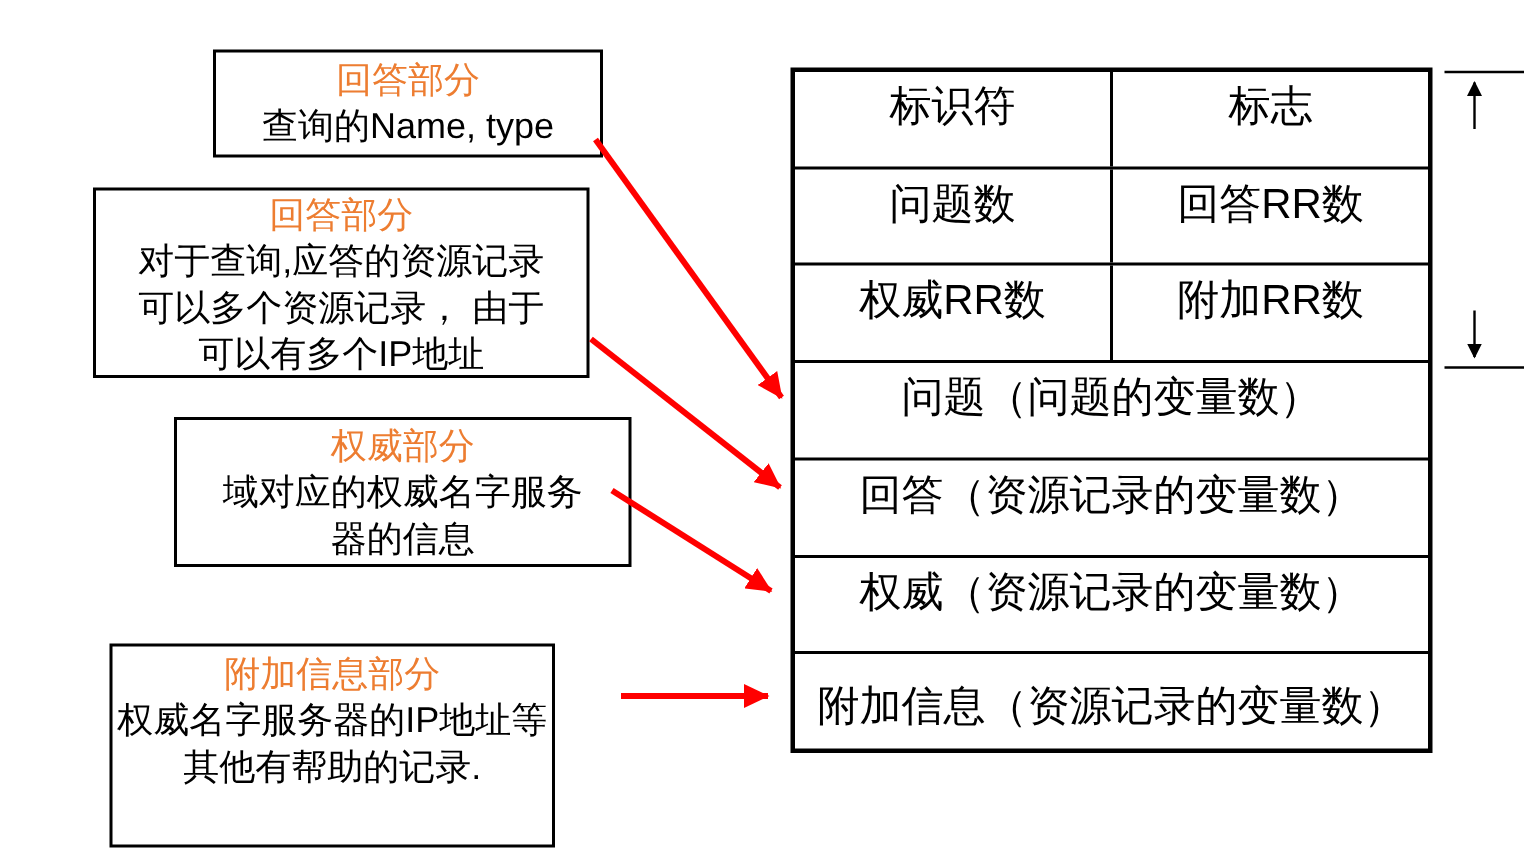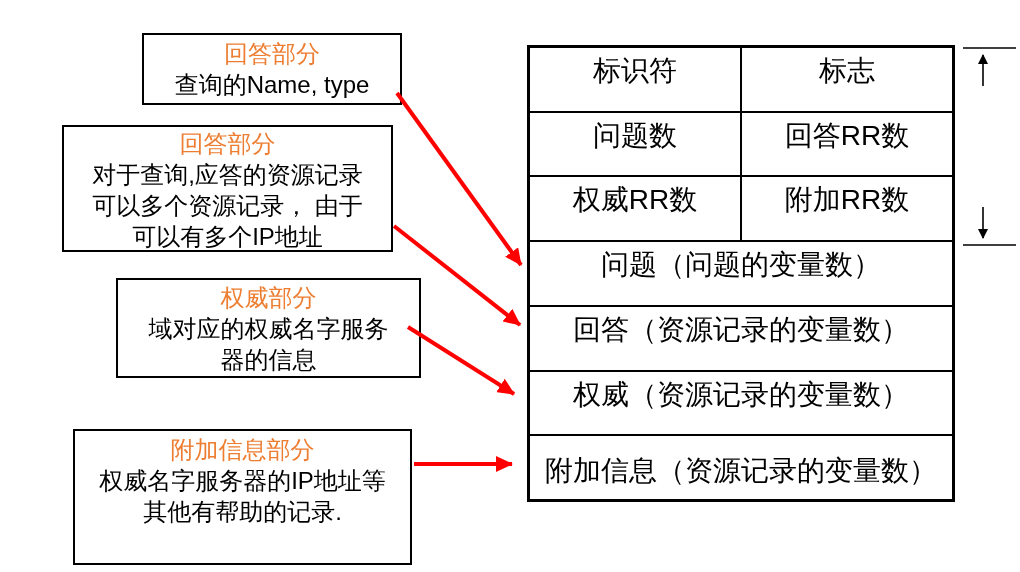--- a/index.html
+++ b/index.html
@@ -27,21 +27,21 @@
 
   
   .callout{
     position:absolute;border:2px solid #000;box-sizing:border-box;background:#fff;
     text-align:center;font-size:24px;line-height:31px;z-index:2;
   }
   .callout-title{color:#ED7D31;}
   #co1{left:142px;top:33px;width:260px;height:72px;padding-top:3px;}
   #co2{left:62px;top:125px;width:331px;height:127px;padding-top:1px;}
   #co3{left:116px;top:278px;width:305px;height:100px;padding-top:2px;}
-  #co4{left:73px;top:429px;width:339px;height:136px;padding-top:3px;}
+  #co4{left:73px;top:429px;width:297px;height:136px;padding-top:3px;}
 
   
   .byte-label{
     position:absolute;left:965px;top:86px;width:44px;text-align:center;
     font-size:23px;line-height:41px;z-index:2;
   }
 </style>
 </head>
 <body>
 

